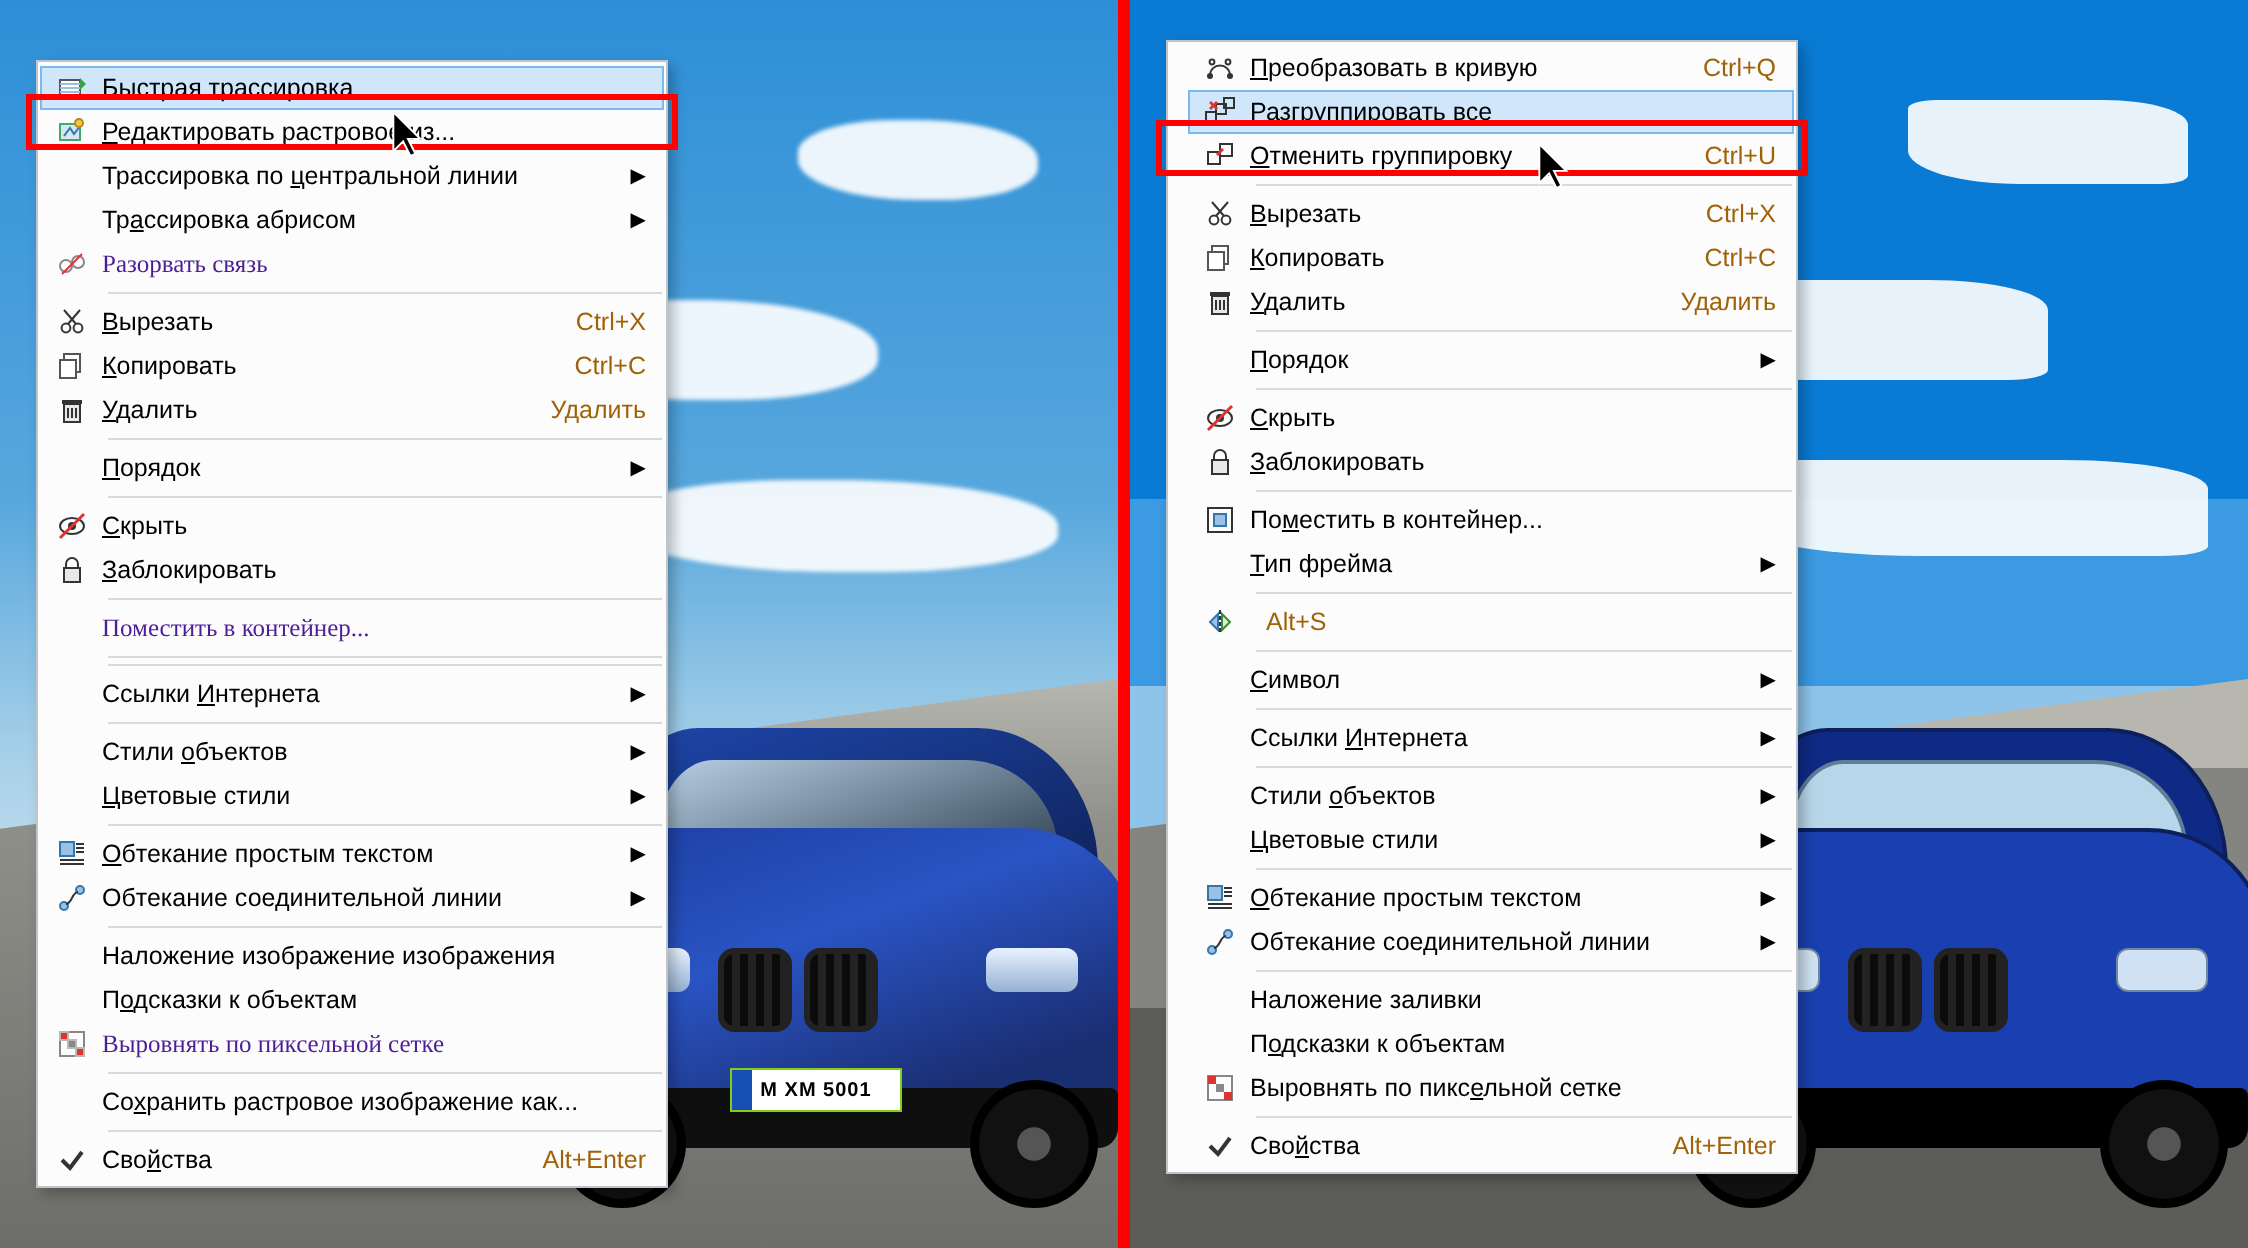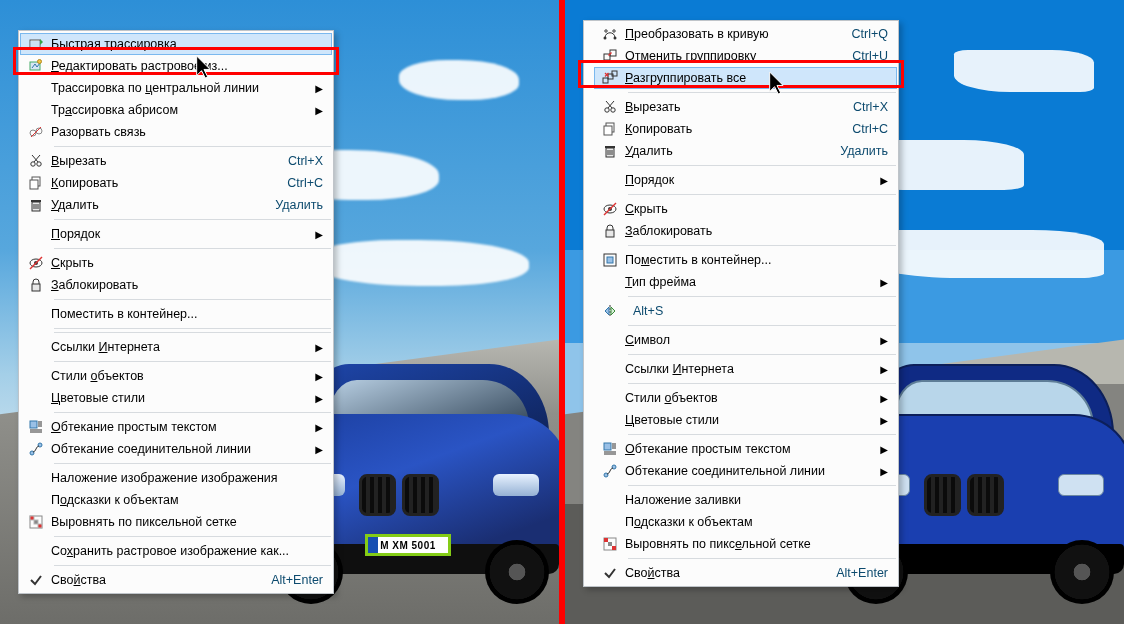--- a/index.html
+++ b/index.html
@@ -120,21 +120,21 @@
     border-radius: 50%;
     bottom: 0;
   }
   .wheel.l { left: 10px; }
   .wheel.r { right: 20px; }
   .plate {
     position: absolute;
     left: 96px; bottom: 48px;
     width: 86px; height: 22px;
     background: #fff;
-    border: 3px solid #84cc16;
+    border: 1px solid #84cc16;
     font-size: 10px;
     display: flex;
     align-items: center;
     justify-content: center;
     letter-spacing: 0.5px;
     font-weight: 600;
     font-family: "Arial Narrow", Arial, sans-serif;
     margin-top: 44px;
   }
   .plate::before {
@@ -181,23 +181,23 @@
     white-space: nowrap;
     cursor: default;
   }
   .menu-item.hovered {
     background: #cfe6fb;
     border: 1px solid #7ab8ee;
     height: 22px;
     margin: 0;
   }
   .menu-item .label { flex: 1; }
-  .menu-item .shortcut { color: #0c4a6e; margin-left: 8px; }
+  .menu-item .shortcut { color: #a16207; margin-left: 8px; }
   .menu-item .arrow { margin-left: 8px; color: #000; font-size: 10px; }
-  .menu-item.disabled { color: #000000; }
+  .menu-item.disabled { color: #4c1d95; font-family: Liberation Serif, serif; }
   .menu-item.disabled .icon-col svg * { stroke: #b8b8b8; fill: #d8d8d8; }
   .sep {
     height: 1px;
     margin: 3px 1px 3px 34px;
     background: #d7dbdf;
   }
   .underline-letter { text-decoration: underline; }
 
   .callout {
     position: absolute;
@@ -546,36 +546,36 @@
     <div class="menu" id="right-menu">
         <div class="menu-item">
           <div class="icon-col">
             <svg viewBox="0 0 16 16">
               <use href="#ic-to-curve"></use>
             </svg>
           </div>
           <span class="label"><span class="underline-letter">П</span>реобразовать в кривую</span>
           <span class="shortcut">Ctrl+Q</span>
         </div>
+        <div class="menu-item hovered">
+          <div class="icon-col">
+            <svg viewBox="0 0 16 16">
+              <use href="#ic-ungroup-all"></use>
+            </svg>
+          </div>
+          <span class="label"><span class="underline-letter">Р</span>азгруппировать все</span>
+        </div>
         <div class="menu-item">
           <div class="icon-col">
             <svg viewBox="0 0 16 16">
               <use href="#ic-ungroup"></use>
             </svg>
           </div>
           <span class="label"><span class="underline-letter">О</span>тменить группировку</span>
           <span class="shortcut">Ctrl+U</span>
-        </div>
-        <div class="menu-item hovered">
-          <div class="icon-col">
-            <svg viewBox="0 0 16 16">
-              <use href="#ic-ungroup-all"></use>
-            </svg>
-          </div>
-          <span class="label"><span class="underline-letter">Р</span>азгруппировать все</span>
         </div>
         <div class="sep"></div>
         <div class="menu-item">
           <div class="icon-col">
             <svg viewBox="0 0 16 16">
               <use href="#ic-cut"></use>
             </svg>
           </div>
           <span class="label"><span class="underline-letter">В</span>ырезать</span>
           <span class="shortcut">Ctrl+X</span>

